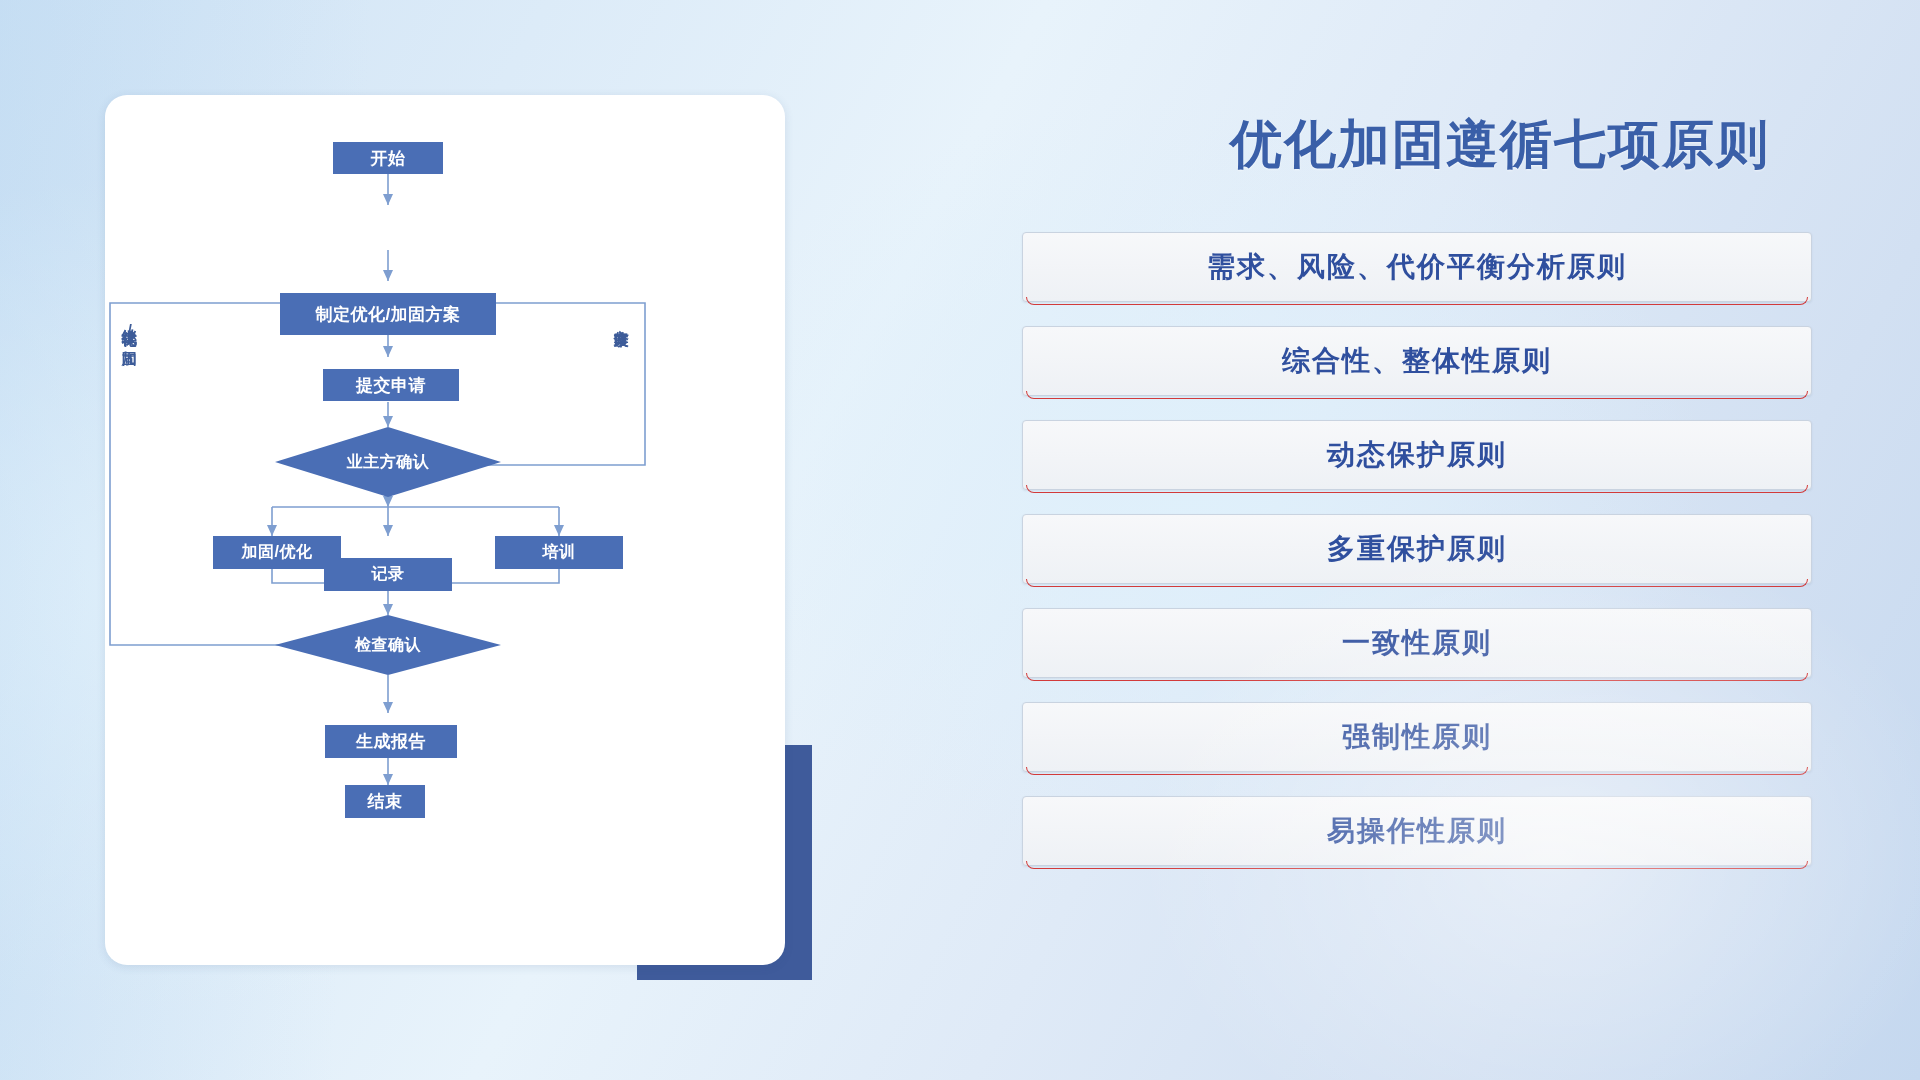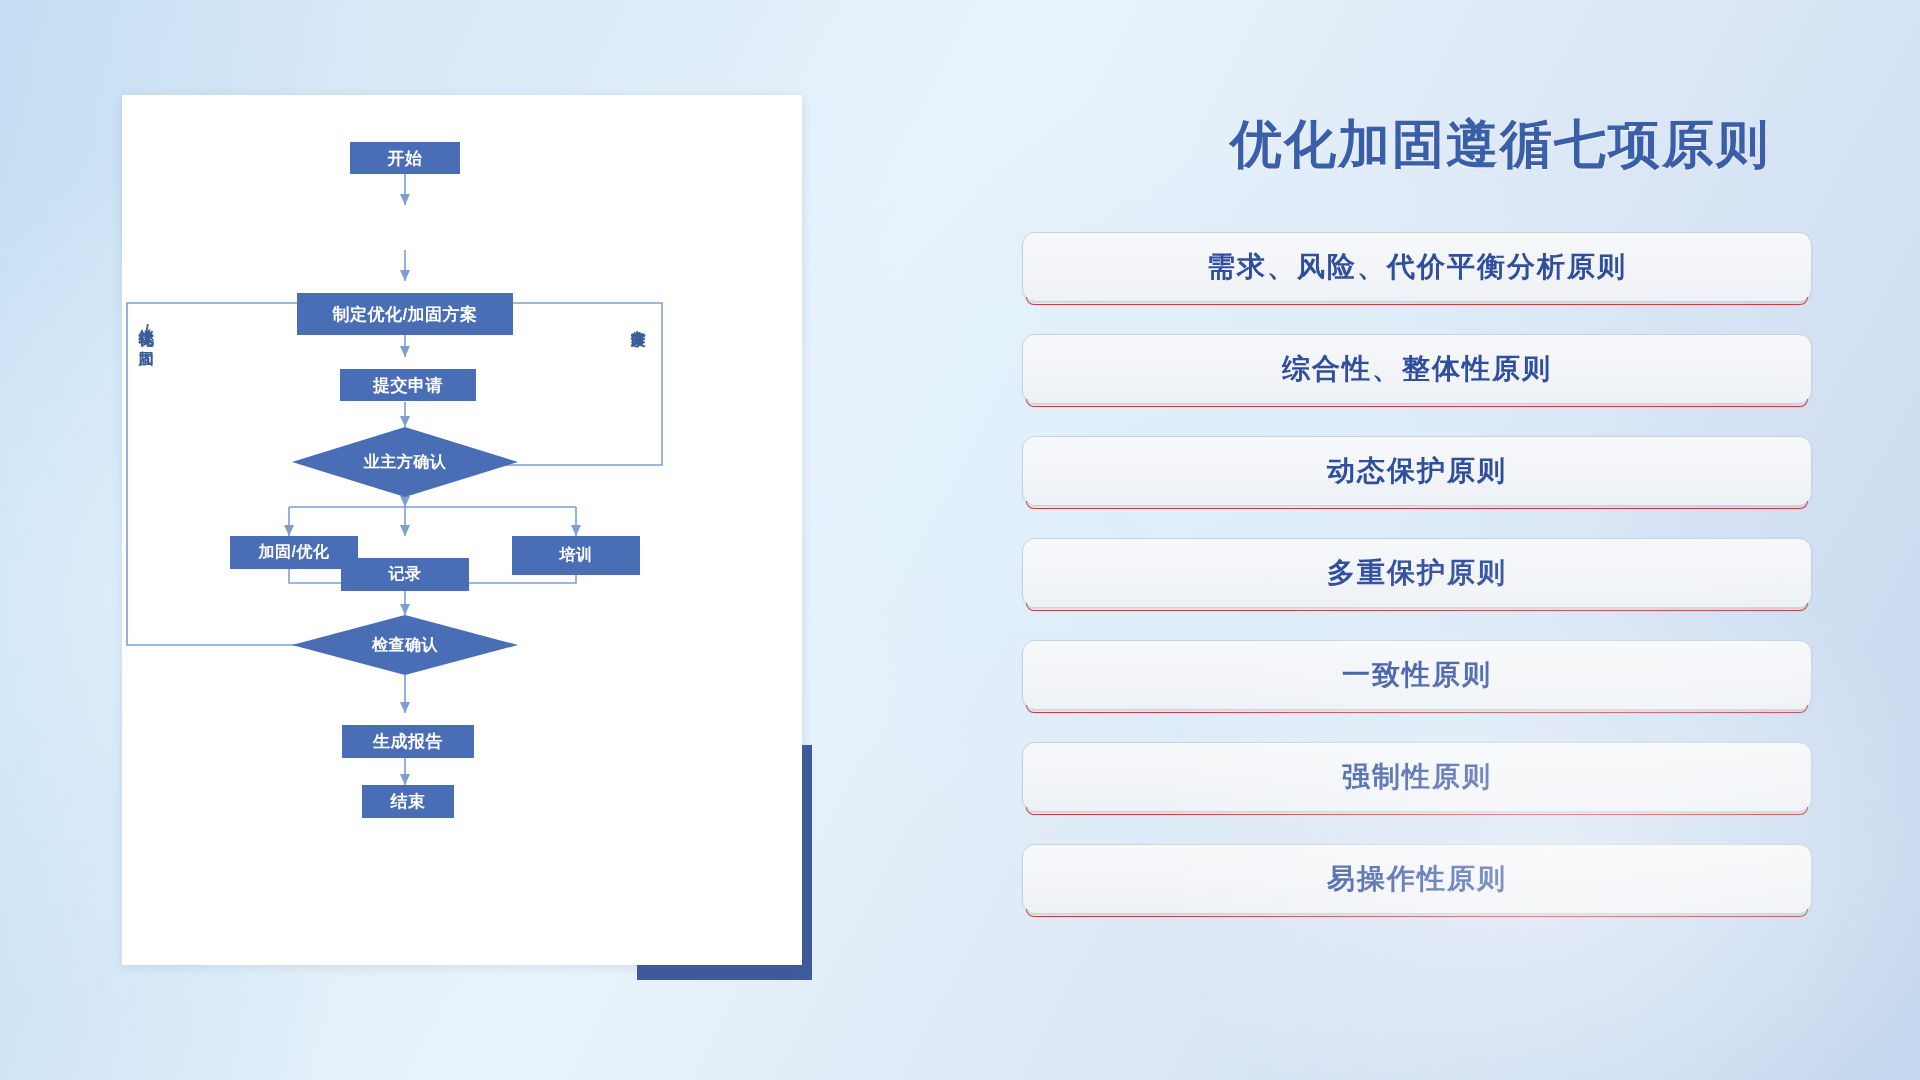--- a/index.html
+++ b/index.html
@@ -42,26 +42,27 @@
   .shadow-block {
     position: absolute;
     left: 637px;
     top: 745px;
     width: 175px;
     height: 235px;
     background: #3f5b9b;
   }
   .card {
     position: absolute;
-    left: 122px;
+    left: 105px;
     top: 95px;
     width: 680px;
     height: 870px;
     background: #ffffff;
     box-shadow: 0 2px 10px rgba(40,70,120,.12);
+    border-radius: 22px;
   }
 
   .flow { position: absolute; inset: 0; }
   .flow svg { position: absolute; left: 0; top: 0; }
 
   .node {
     position: absolute;
     box-sizing: border-box;
     background: #4a6eb5;
     color: #ffffff;
@@ -120,24 +121,24 @@
   }
   .bars {
     position: absolute;
     left: 1022px;
     top: 232px;
     width: 790px;
   }
   .bar {
     position: relative;
     height: 68px;
-    margin-bottom: 32px;
+    margin-bottom: 24px;
     background: linear-gradient(180deg, #f7f8fa 0%, #eef1f5 100%);
     border: 1px solid #c9d3e0;
-    border-radius: 13px;
+    border-radius: 4px;
     box-shadow: 0 1px 2px rgba(60,80,120,.10);
     display: flex;
     align-items: center;
     justify-content: center;
   }
   .bar:after {
     content: "";
     position: absolute;
     left: 3px;
     right: 3px;
@@ -219,32 +220,32 @@
 
       <div class="diamond-wrap" style="left:170px; top:332px; width:226px; height:70px;">
         <svg class="dshape" viewBox="0 0 226 70" preserveAspectRatio="none">
           <polygon points="113,0 226,35 113,70 0,35" fill="#4a6eb5"></polygon>
         </svg>
         <div class="dlabel">业主方确认</div>
       </div>
 
       <div class="node small" style="left:108px; top:441px; width:128px; height:33px;">加固/优化</div>
       <div class="node small" style="left:219px; top:441px; width:128px; height:33px;margin-top:22px;">记录</div>
-      <div class="node small" style="left:390px; top:441px; width:128px; height:39px;">培训</div>
+      <div class="node small" style="left:390px; top:441px; width:128px; height:33px;">培训</div>
 
       <div class="diamond-wrap" style="left:170px; top:520px; width:226px; height:60px;">
         <svg class="dshape" viewBox="0 0 226 60" preserveAspectRatio="none">
           <polygon points="113,0 226,30 113,60 0,30" fill="#4a6eb5"></polygon>
         </svg>
         <div class="dlabel">检查确认</div>
       </div>
 
       <div class="node" style="left:220px; top:630px; width:132px; height:33px;">生成报告</div>
 
-      <div class="node" style="left:240px; top:690px; width:92px; height:33px;text-align:center;">结束</div>
+      <div class="node" style="left:240px; top:690px; width:80px; height:33px;text-align:center;">结束</div>
 
       <div class="vlabel" style="left:16px; top:222px;">继续优化/加固</div>
       <div class="vlabel" style="left:508px; top:222px;">方案修改</div>
 
     </div>
   </div>
 
   <div class="title">优化加固遵循七项原则</div>
 
   <div class="bars">

